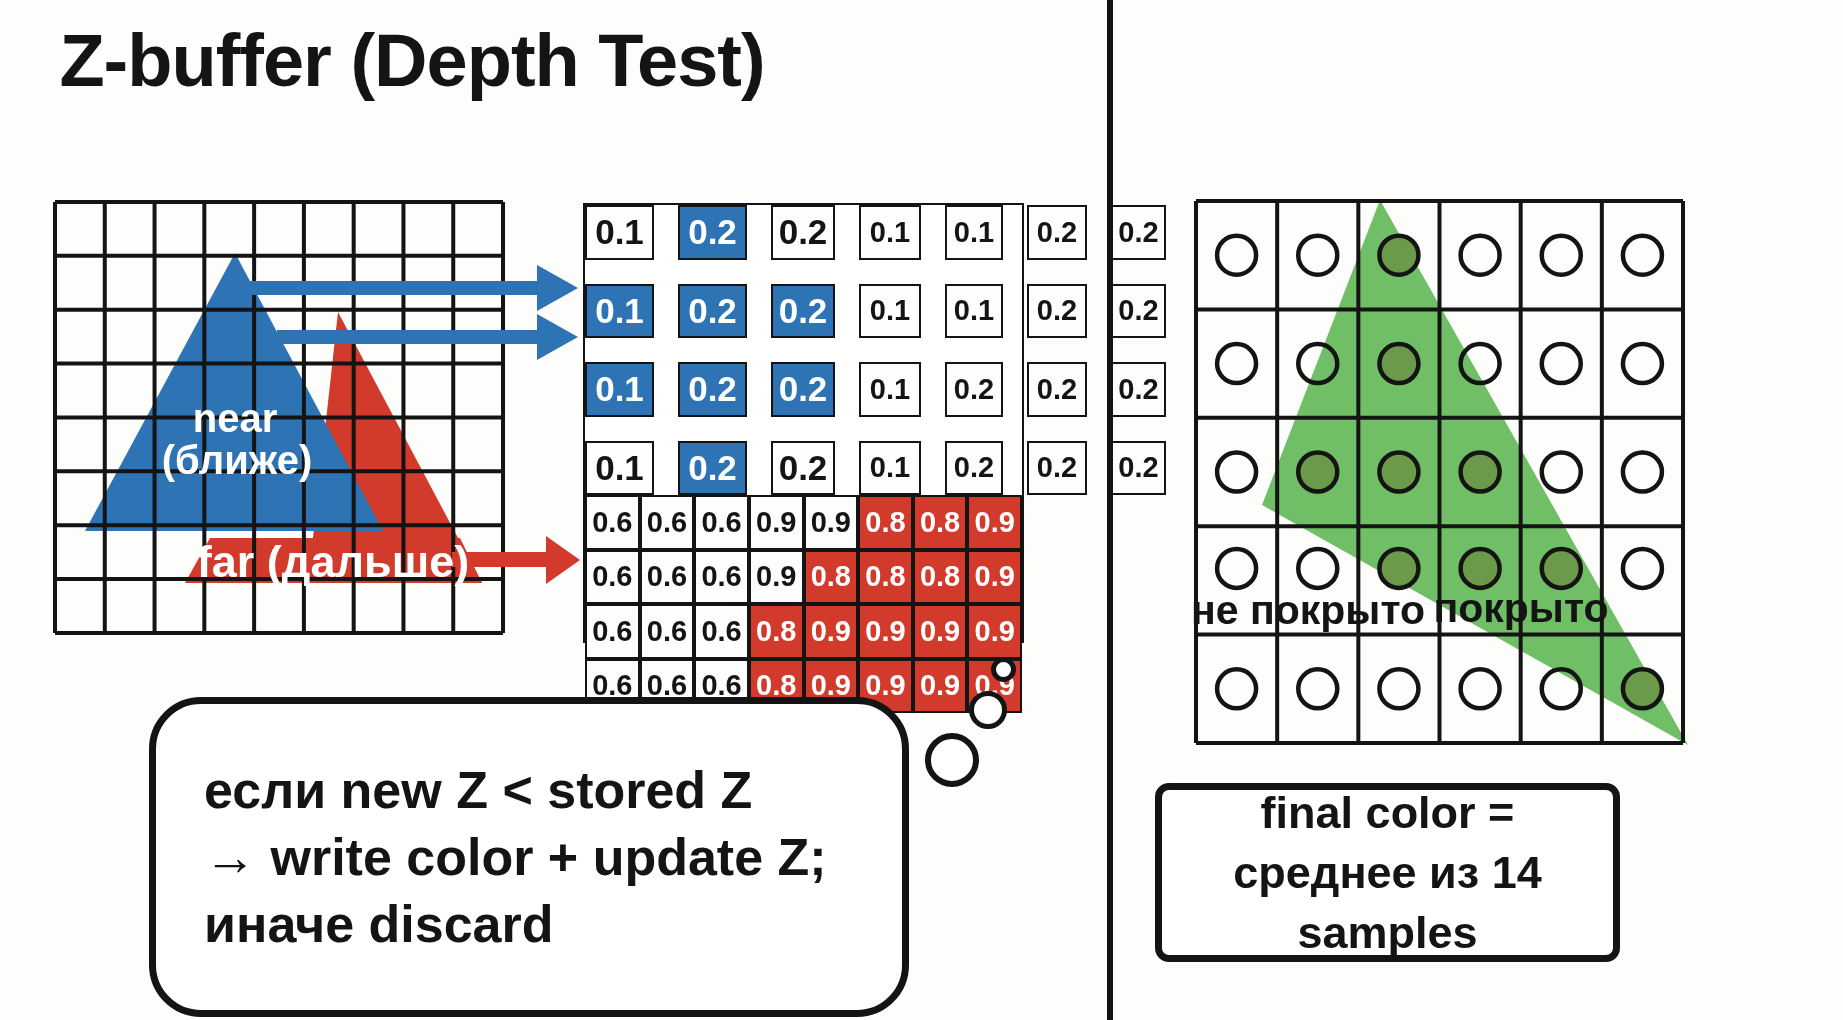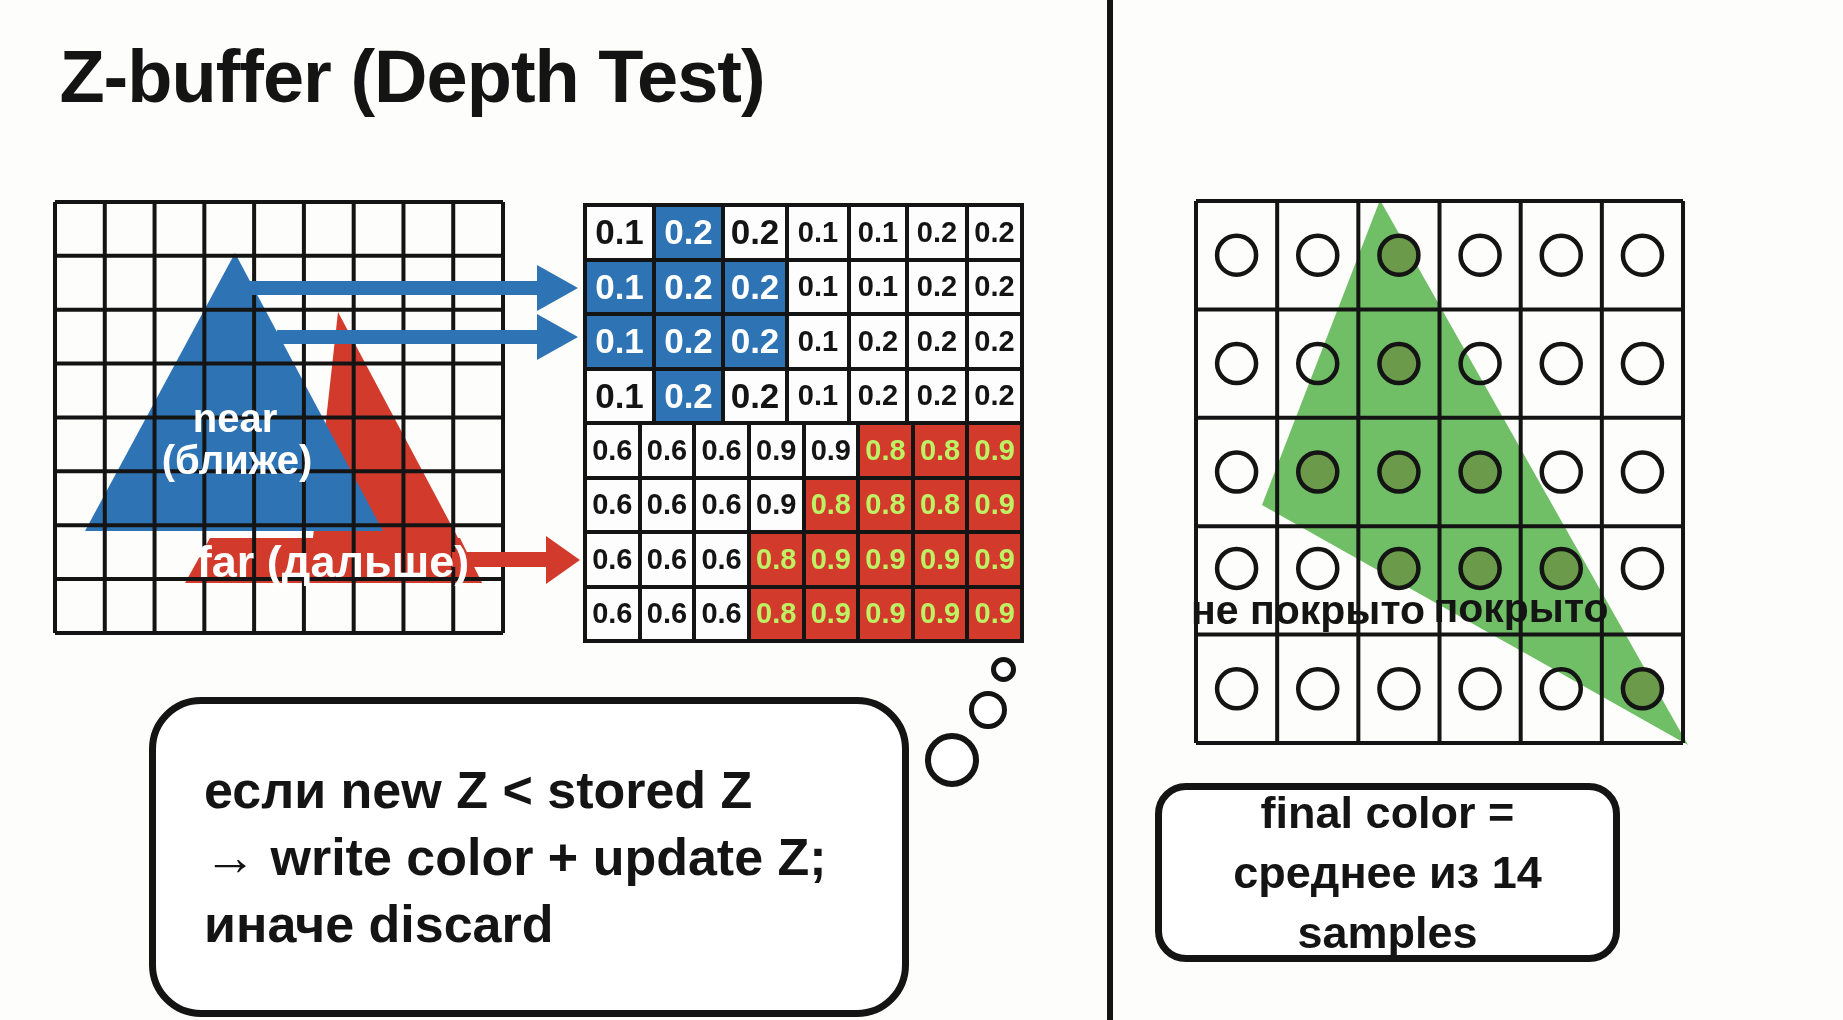--- a/index.html
+++ b/index.html
@@ -5,59 +5,59 @@
   :root{
     --blue:#2e74b5; --red:#d23a2c; --green:#70bf66; --covered:#6b9a4b;
     --gold:#c8922b; --ink:#141414; --paper:#fdfdfb;
   }
   *{box-sizing:border-box;margin:0;padding:0;}
   html,body{background:#fff;}
   body{font-family:"Liberation Sans","DejaVu Sans",sans-serif;font-weight:bold;color:var(--ink);}
   .page{position:relative;width:1843px;height:1020px;background:var(--paper);overflow:hidden;}
 
   
-  .ltitle{position:absolute;left:0;top:34px;width:824px;text-align:center;
+  .ltitle{position:absolute;left:0;top:18px;width:824px;text-align:center;
           font-size:74px;letter-spacing:-1px;}
   .wmark{position:absolute;left:0;top:141px;width:824px;text-align:center;
          font-size:40px;color:var(--gold);}
   .scene{position:absolute;left:40px;top:190px;width:545px;height:460px;}
   .scene .redf{fill:var(--red);}
   .scene .bluef{fill:var(--blue);}
   .gline{stroke:var(--ink);stroke-width:4;fill:none;}
   .slabel{fill:#fff;font-size:40px;font-weight:bold;text-anchor:middle;dominant-baseline:central;}
   .slabel.far{font-size:45px;}
 
   .dgrid{position:absolute;left:583px;top:203px;width:441px;height:440px;border:2px solid var(--ink);background:#fff;}
-  .dtop{display:grid;grid-template-columns:69px 69px 64px 62px 58px 60px 55px;grid-auto-rows:54.5px;}
+  .dtop{display:grid;grid-template-columns:69px 69px 64px 62px 58px 60px 55px;grid-auto-rows:54.5px;gap:24px;}
   .dbot{display:grid;grid-template-columns:repeat(8,54.625px);grid-auto-rows:54.5px;}
   .c{display:flex;align-items:center;justify-content:center;border:2px solid var(--ink);
      font-size:29px;background:#fdfdfd;color:var(--ink);}
   .c.big{font-size:35px;}
   .c.b{background:var(--blue);color:#fff;}
-  .c.r{background:var(--red);color:#bef264;}
+  .c.r{background:var(--red);color:#ffffff;}
 
   .bubble{position:absolute;left:149px;top:697px;width:760px;height:320px;background:#fff;
           border:7px solid var(--ink);border-radius:52px;display:flex;flex-direction:column;
           justify-content:center;padding-left:48px;font-size:52px;line-height:67px;}
   .tc{position:absolute;border:6px solid var(--ink);border-radius:50%;background:#fff;}
   .tc1{left:925px;top:733px;width:54px;height:54px;}
   .tc2{left:969px;top:691px;width:38px;height:38px;border-width:5px;}
   .tc3{left:991px;top:657px;width:25px;height:25px;border-width:5px;}
 
   .divider{position:absolute;left:1107px;top:0;width:6px;height:1020px;background:var(--ink);}
 
   
   .rtitle{position:absolute;left:1110px;top:22px;width:670px;text-align:center;
           font-size:62px;line-height:73px;}
   .ssaa{position:absolute;left:1180px;top:160px;width:580px;height:610px;}
   .ssaa .greenf{fill:var(--green);}
   .glabel{fill:var(--ink);font-size:41px;font-weight:bold;text-anchor:middle;dominant-baseline:central;}
 
   .fbox{position:absolute;left:1155px;top:783px;width:465px;height:179px;background:#fff;
-        border:7px solid var(--ink);border-radius:31px;display:flex;flex-direction:column;
+        border:7px solid var(--ink);border-radius:14px;display:flex;flex-direction:column;
         align-items:center;justify-content:center;font-size:45px;line-height:60px;text-align:center;}
 </style>
 </head>
 <body>
 
 <div class="page">
 
   <div class="ltitle">Z-buffer (Depth Test)</div>
 
   <svg class="scene" viewBox="0 0 545 460">

